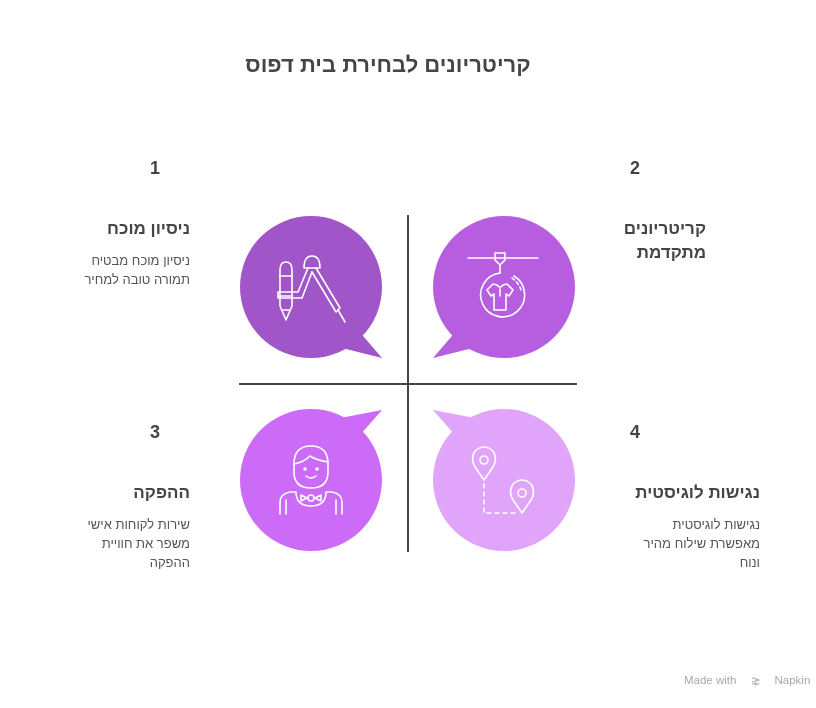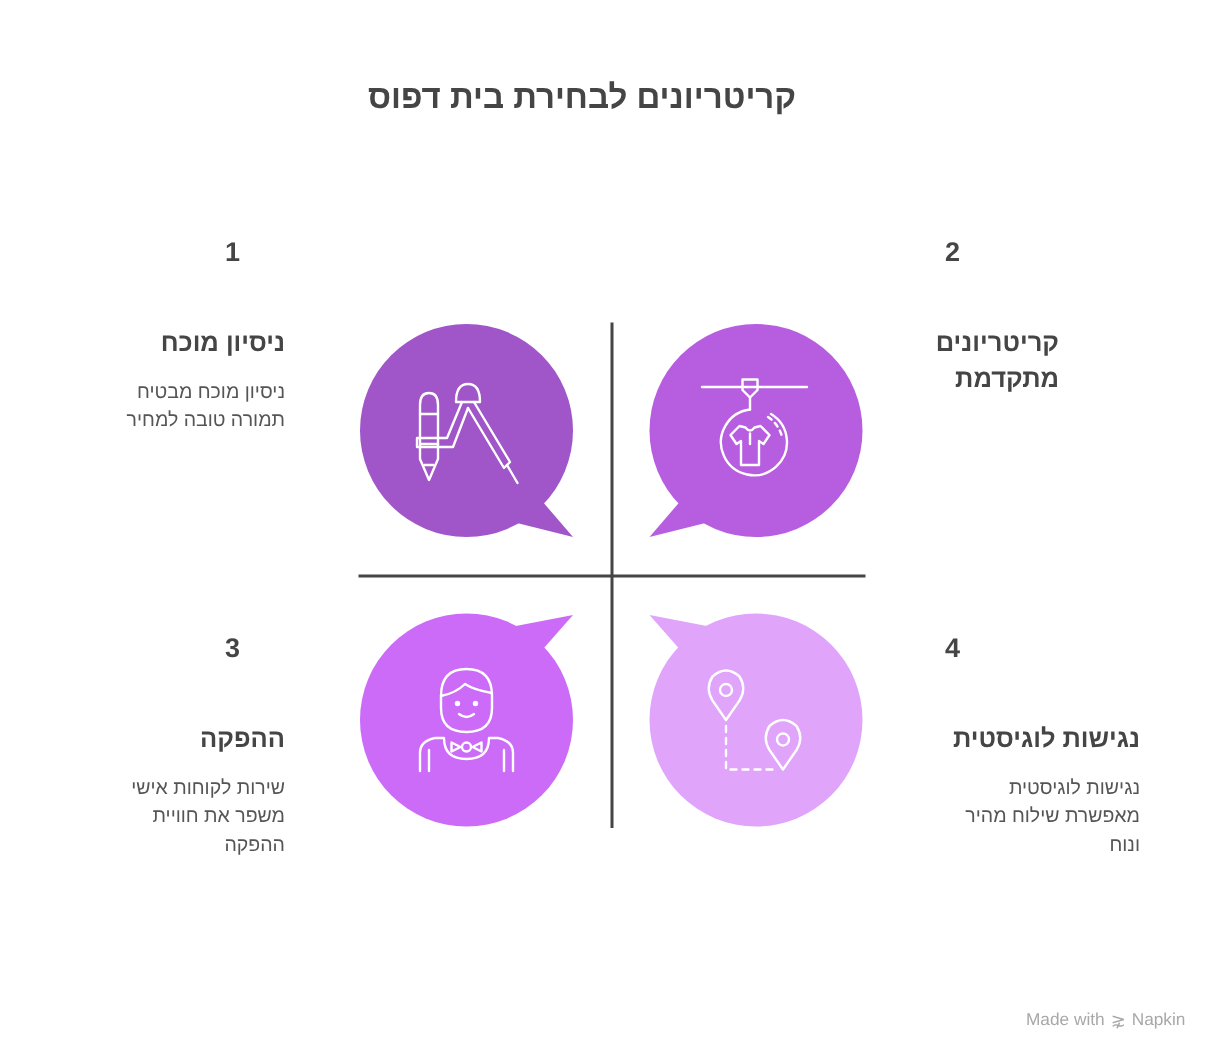--- a/index.html
+++ b/index.html
@@ -6,21 +6,21 @@
   body { width: 816px; height: 708px; position: relative; overflow: hidden;
          font-family: "Liberation Sans", "DejaVu Sans", sans-serif; color: #3f3f3f; }
   .title { position: absolute; top: 52px; left: 0; width: 776px; text-align: center;
            font-size: 22px; font-weight: bold; color: #454545; direction: rtl; }
   .num { position: absolute; font-size: 18px; font-weight: bold; color: #454545; }
   .block { position: absolute; direction: rtl; text-align: right; }
   .block .head { font-size: 17px; font-weight: bold; color: #454545; line-height: 24px; }
   .block .desc { font-size: 13px; color: #555; line-height: 19px; margin-top: 10px; }
   svg.diagram { position: absolute; left: 0; top: 0; }
   .footer { position: absolute; left: 684px; top: 673px; font-size: 11.5px; color: #a8a8a8;
-            display: flex; align-items: center; gap: 4px; }
+            display: flex; align-items: center; gap: 14px; }
   .footer .napkin-icon { font-size: 12px; color: #a8a8a8; }
 </style>
 </head>
 <body>
 
 <div class="title">קריטריונים לבחירת בית דפוס</div>
 
 <div class="num" style="left:150px; top:158px;">1</div>
 <div class="num" style="left:630px; top:158px;">2</div>
 <div class="num" style="left:150px; top:422px;">3</div>

